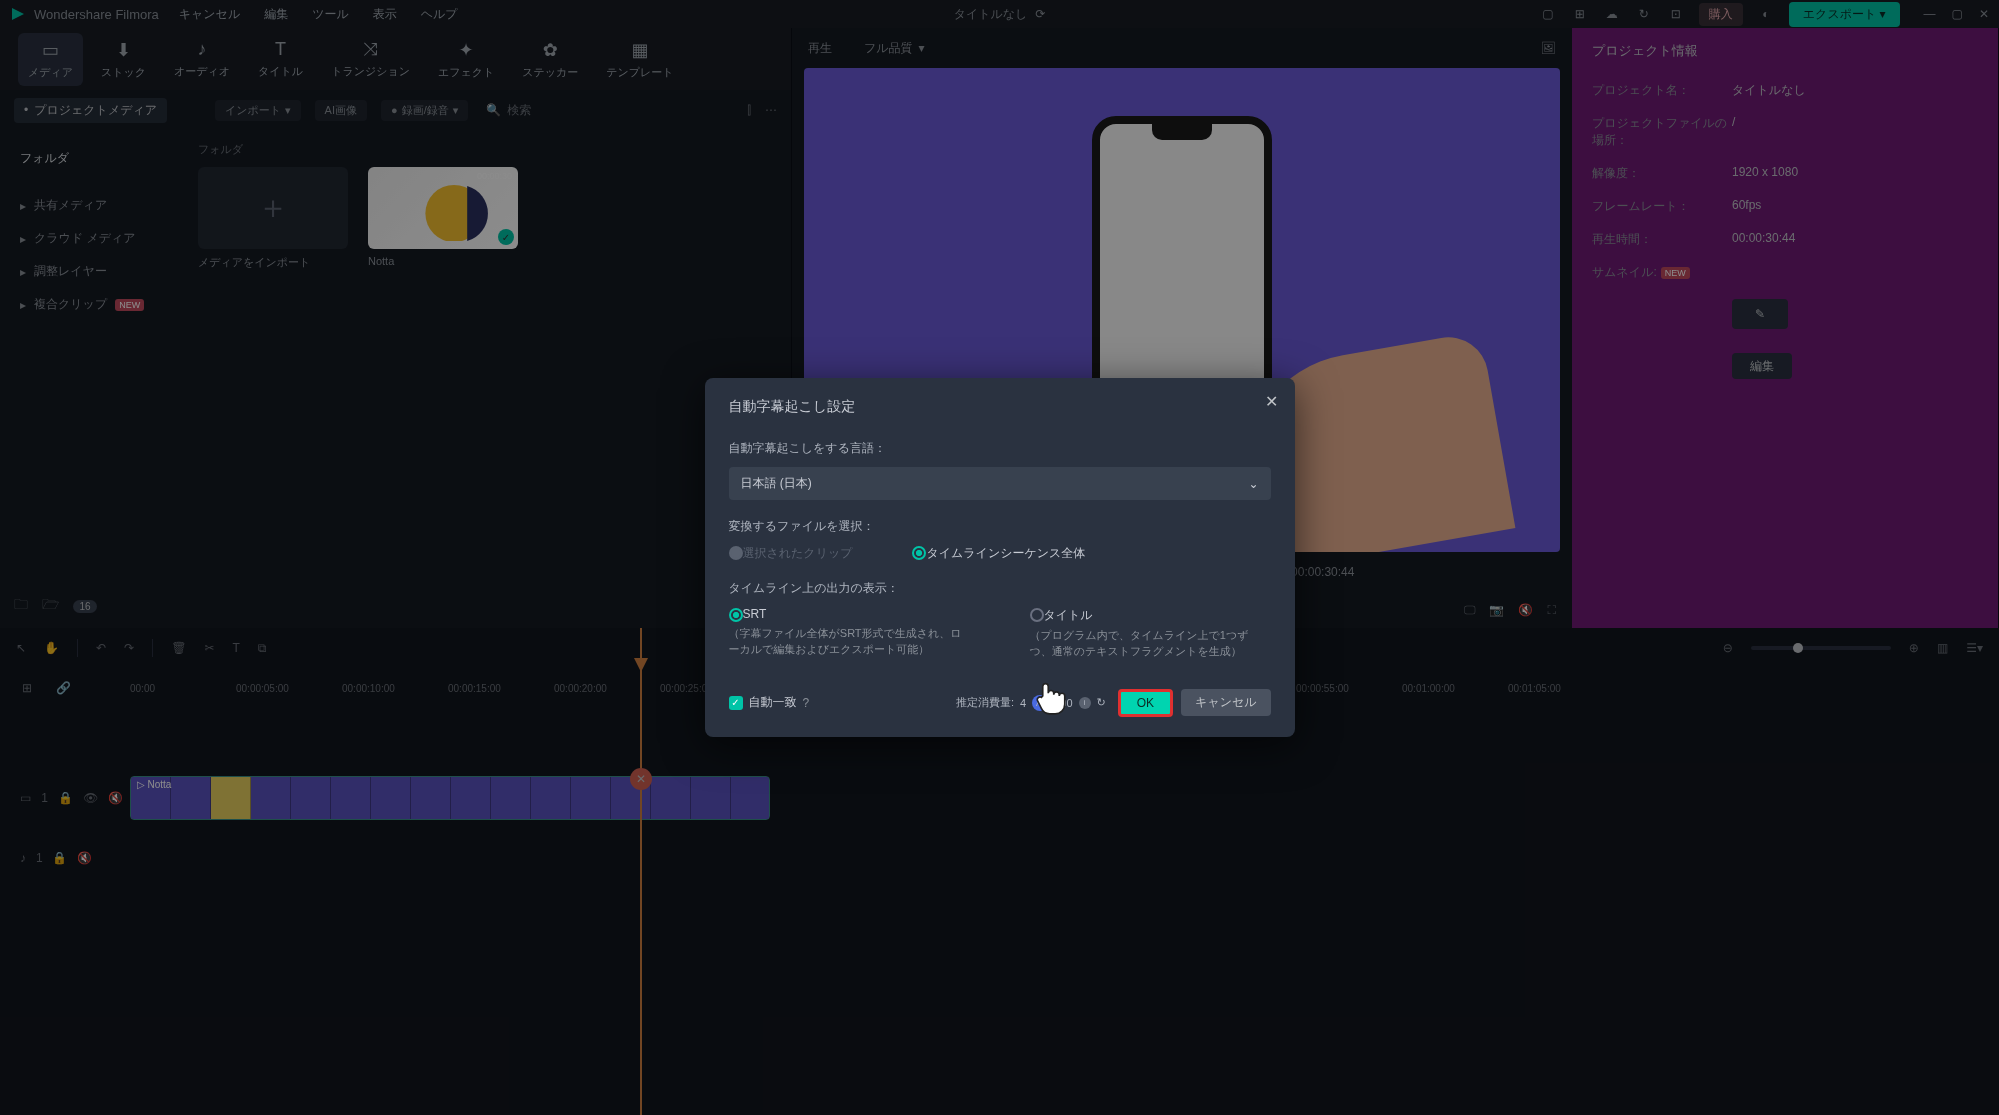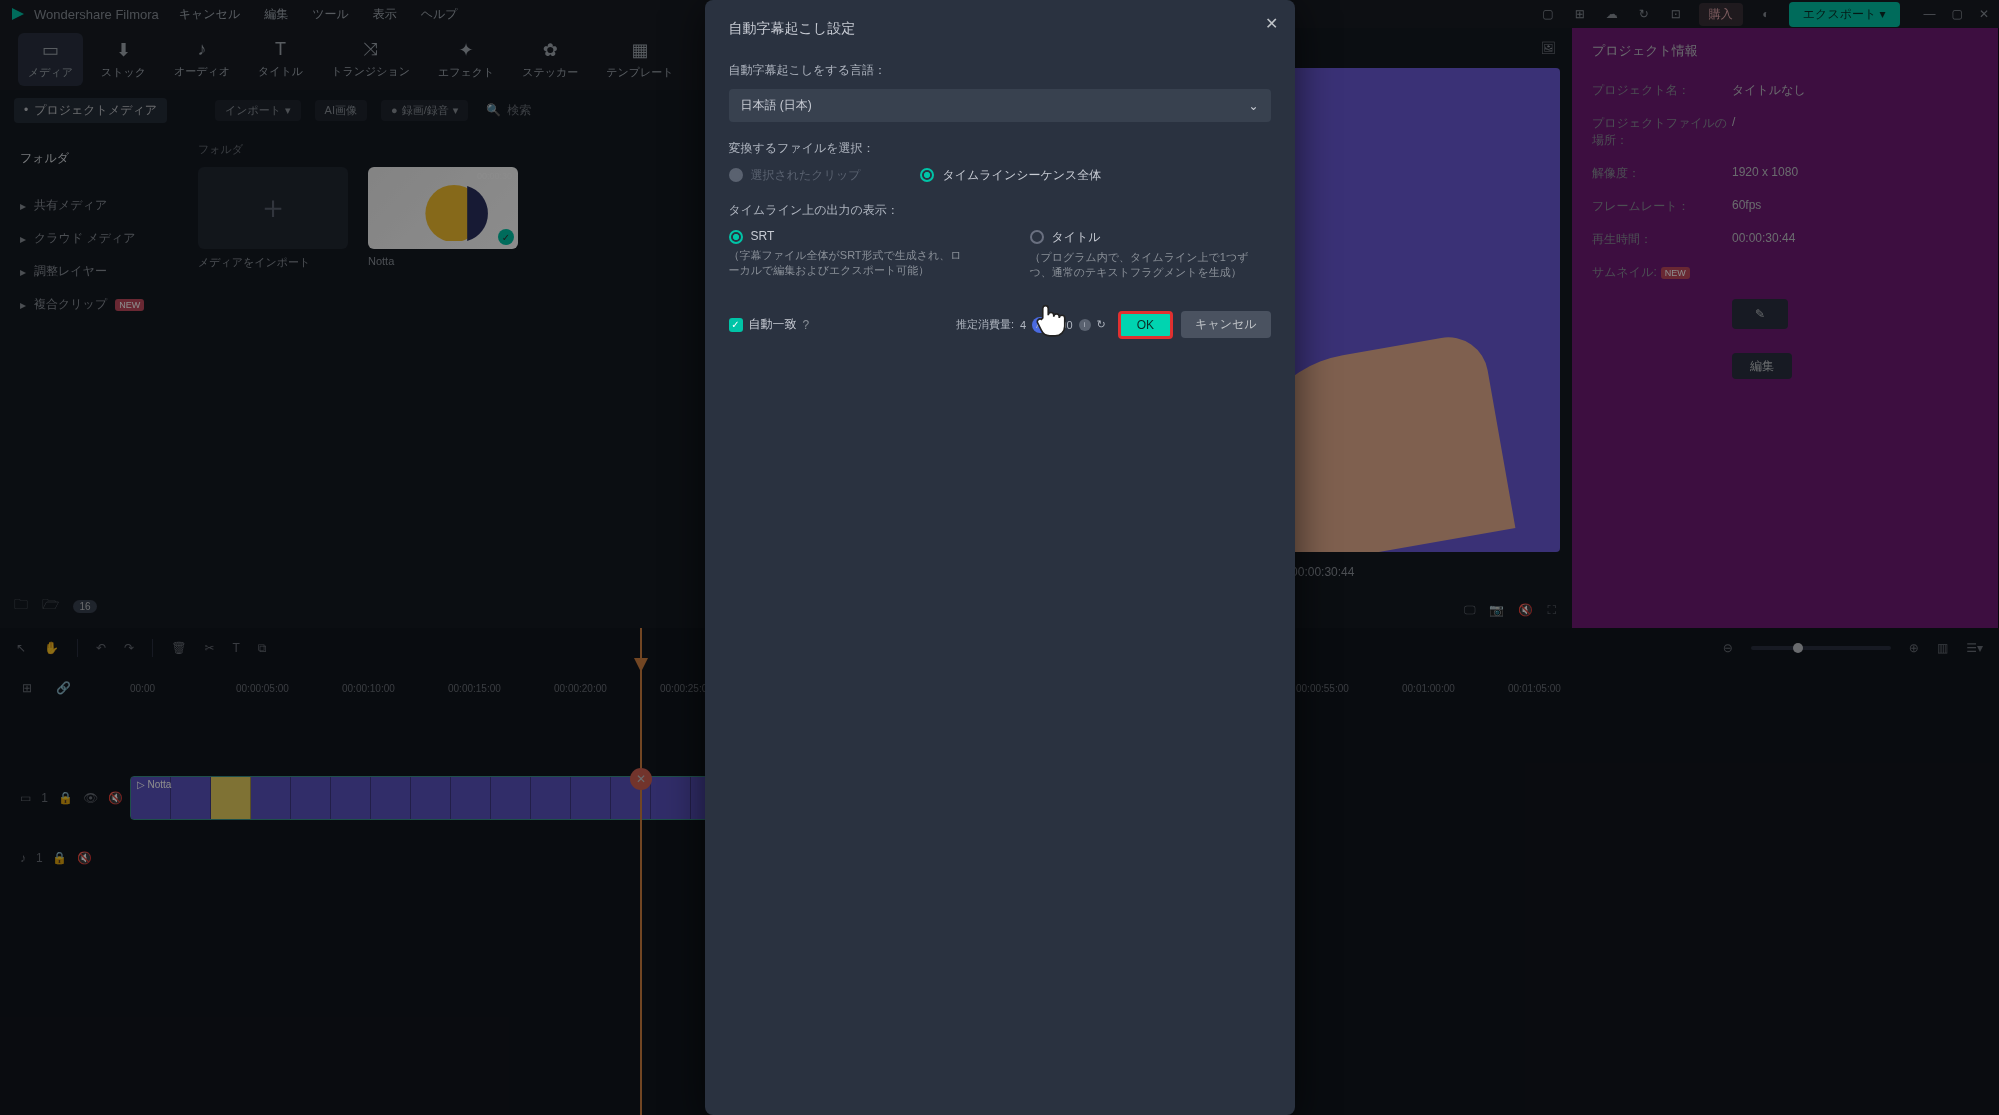--- a/index.html
+++ b/index.html
@@ -101,28 +101,28 @@
 
 .track-rows { padding-left:0;}
 .track { height:60px; display:flex; align-items:center;}
 .track .head { width:130px; display:flex; align-items:center; gap:10px; padding-left:20px; color:#6a7078;}
 .track.vid .clip { height:44px; background:linear-gradient(90deg,#4a4ab0,#5a5ac8); border-radius:4px; border:1px solid #3a9088; position:relative; overflow:hidden; display:flex;}
 .track.vid .clip .seg { flex:0 0 40px; border-right:1px solid rgba(0,0,0,0.3); background:#5a52c0;}
 .track.vid .clip .seg.y { background:#e8d060;}
 .track.vid .clip .lbl { position:absolute; left:6px; top:2px; font-size:10px; color:#fff;}
 
 
-.modal-overlay { position:absolute; inset:0; z-index:10; display:flex; justify-content:center;border-radius:18px;}
+.modal-overlay { position:absolute; inset:0; z-index:10; display:flex; align-items:center; justify-content:center;border-radius:18px;}
 .modal { width:590px; background:#2a3240; border-radius:8px; padding:20px 24px; box-shadow:0 8px 40px rgba(0,0,0,0.6); position:relative; color:#c8ccd4;}
 .modal .title { font-size:14px; font-weight:500; margin-bottom:24px;}
 .modal .close { position:absolute; top:14px; right:16px; font-size:16px; color:#c0c4c8; cursor:pointer;}
 .modal .label { font-size:12px; color:#b0b6c0; margin-bottom:10px; margin-top:18px;}
 .modal .select { background:#38414f; border-radius:4px; padding:8px 12px; font-size:12px; display:flex; justify-content:space-between; align-items:center;}
 .modal .radios { display:flex; gap:60px; margin-top:6px;}
-.modal .radio { display:flex; gap:8px; align-items:flex-start; font-size:12px;}
+.modal .radio { display:flex; gap:0; align-items:flex-start; font-size:12px;}
 .modal .radio .dot { width:14px; height:14px; border-radius:50%; border:2px solid #6a7080; margin-top:1px; flex-shrink:0;}
 .modal .radio.sel .dot { border-color:#00c4a7; background:radial-gradient(circle,#00c4a7 40%,transparent 45%);}
 .modal .radio.dis { color:#5a6270;}
 .modal .radio.dis .dot { background:#5a6270; border-color:#5a6270;}
 .modal .sub { font-size:11px; color:#8a9098; margin-top:4px; max-width:240px; line-height:1.4;}
 .modal .footer { display:flex; align-items:center; margin-top:30px;}
 .modal .chk { display:flex; align-items:center; gap:6px; font-size:12px;}
 .modal .chk .box { width:14px; height:14px; background:#00c4a7; border-radius:3px; display:flex; align-items:center; justify-content:center; font-size:10px; color:#fff;}
 .modal .footer .spacer{flex:1;}
 .modal .cost { font-size:11px; color:#b0b6c0; display:flex; align-items:center; gap:6px; margin-right:12px;}

